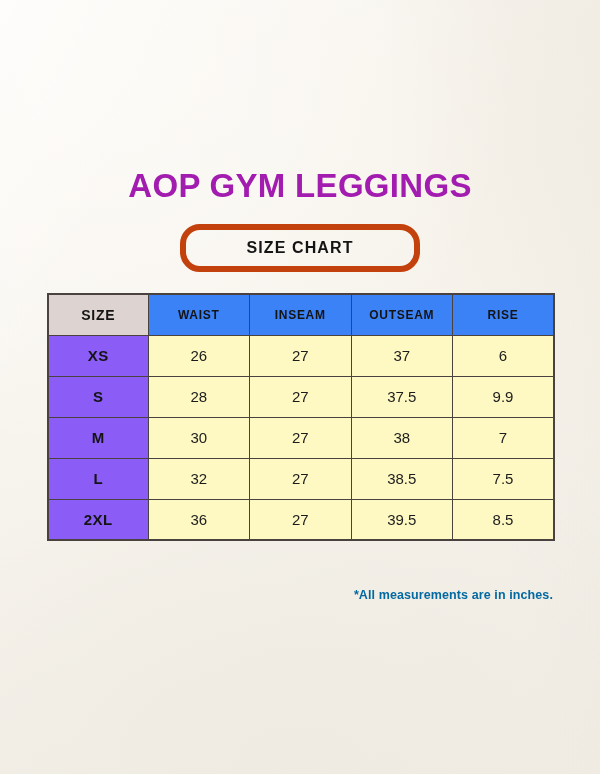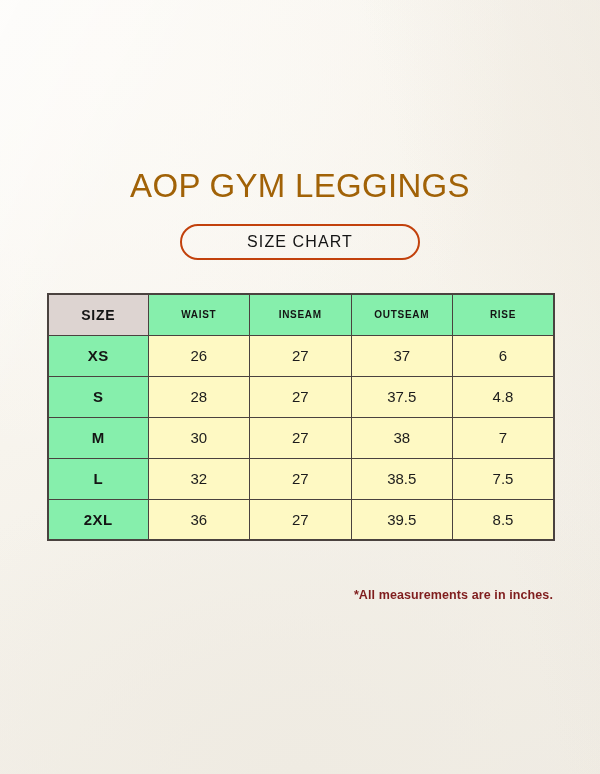--- a/index.html
+++ b/index.html
@@ -42,43 +42,43 @@
   .header-block {
     position: absolute;
     left: 0;
     right: 0;
     top: 168px;
     text-align: center;
   }
 
   .page-title {
     font-size: 33px;
-    font-weight: normal;
+    font-weight: bold;
     letter-spacing: 0.3px;
-    color: #a16207;
+    color: #a21caf;
     line-height: 1.1;
     white-space: nowrap;
   }
 
   .badge-row {
     margin-top: 20px;
     display: flex;
     justify-content: center;
   }
 
   .size-chart-badge {
     width: 240px;
-    height: 36px;
-    border: 2px solid #c2410c;
+    height: 48px;
+    border: 6px solid #c2410c;
     border-radius: 20px;
     display: flex;
     align-items: center;
     justify-content: center;
     font-size: 16px;
-    font-weight: normal;
+    font-weight: bold;
     letter-spacing: 1.1px;
     color: #141414;
     background: transparent;
   }
 
   
   .table-wrap {
     position: absolute;
     left: 47px;
     top: 293px;
@@ -107,30 +107,30 @@
   
   th.head-size {
     background: #ddd4d1;
     font-size: 14px;
     font-weight: bold;
     letter-spacing: 0.7px;
     color: #141414;
   }
 
   th.head-measure {
-    background: #86efac;
-    font-size: 10px;
+    background: #3b82f6;
+    font-size: 12px;
     font-weight: bold;
     letter-spacing: 0.7px;
     color: #141414;
   }
 
   
   td.cell-size {
-    background: #86efac;
+    background: #8b5cf6;
     font-size: 15px;
     font-weight: bold;
     letter-spacing: 0.5px;
     color: #141414;
   }
 
   td.cell-value {
     background: #fef9c3;
     font-size: 15px;
     font-weight: normal;
@@ -139,21 +139,21 @@
 
   
   .footnote {
     position: absolute;
     top: 588px;
     left: 47px;
     width: 506px;
     text-align: right;
     font-size: 12.5px;
     font-weight: bold;
-    color: #7f1d1d;
+    color: #0369a1;
     letter-spacing: 0.1px;
   }
 </style>
 </head>
 <body>
 
 <div id="page"></div>
 
 <div class="header-block">
   <div class="page-title">AOP GYM LEGGINGS</div>
@@ -186,21 +186,21 @@
           <td class="cell-value">26</td>
           <td class="cell-value">27</td>
           <td class="cell-value">37</td>
           <td class="cell-value">6</td>
         </tr>
         <tr>
           <td class="cell-size">S</td>
           <td class="cell-value">28</td>
           <td class="cell-value">27</td>
           <td class="cell-value">37.5</td>
-          <td class="cell-value">4.8</td>
+          <td class="cell-value">9.9</td>
         </tr>
         <tr>
           <td class="cell-size">M</td>
           <td class="cell-value">30</td>
           <td class="cell-value">27</td>
           <td class="cell-value">38</td>
           <td class="cell-value">7</td>
         </tr>
         <tr>
           <td class="cell-size">L</td>

